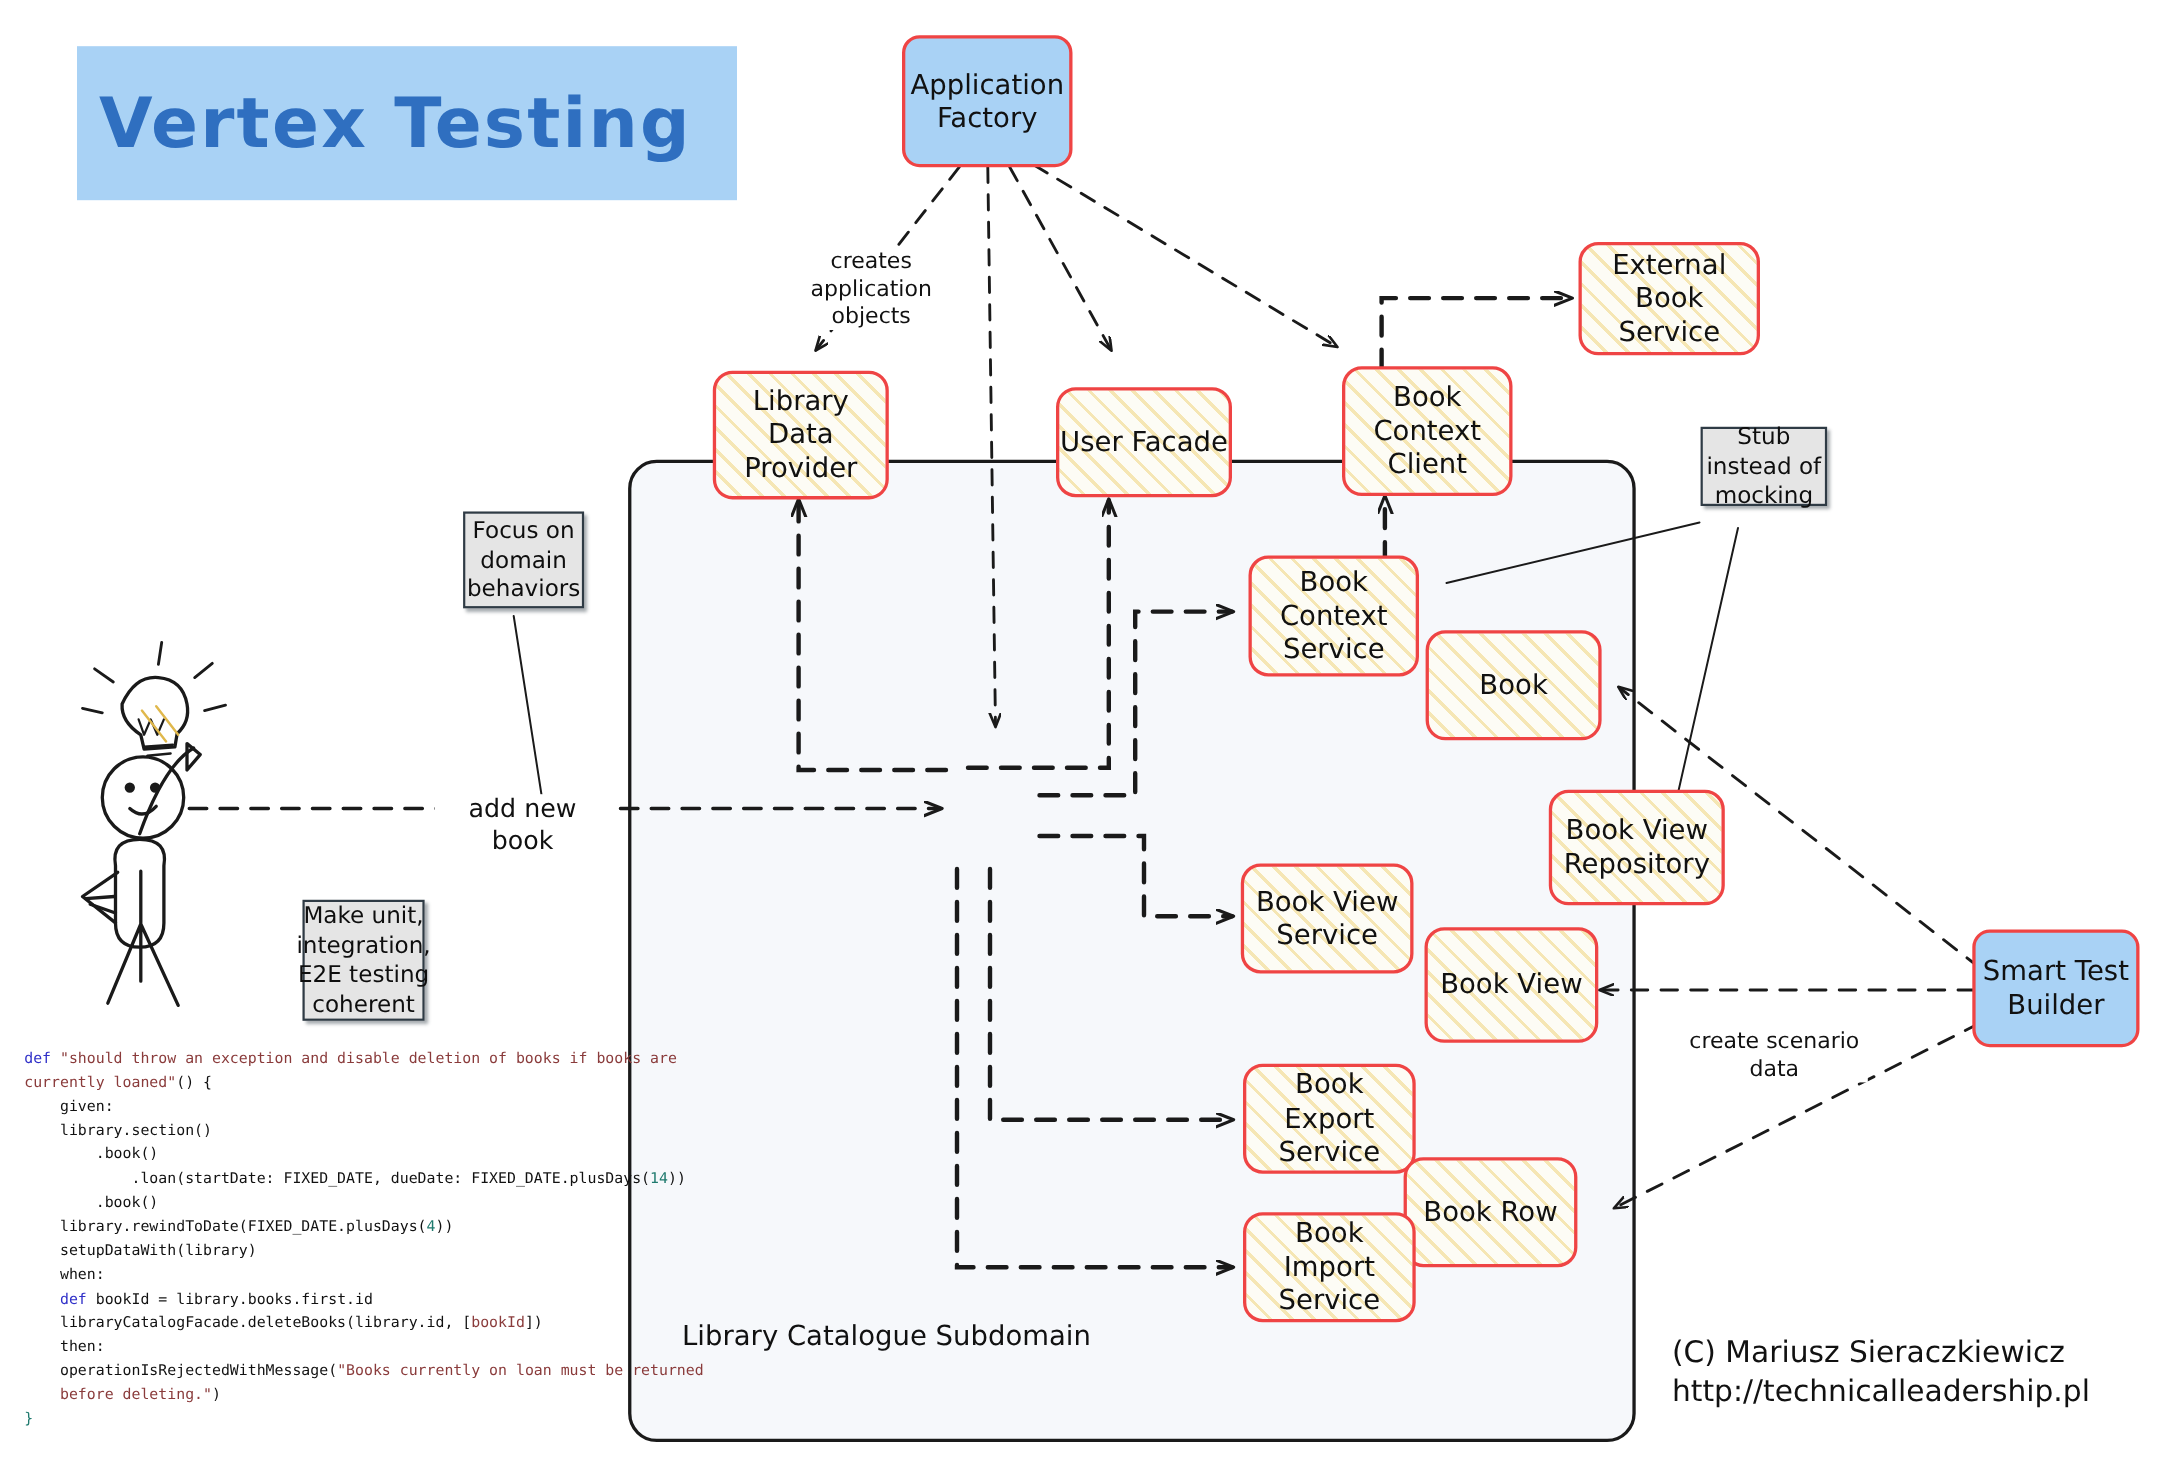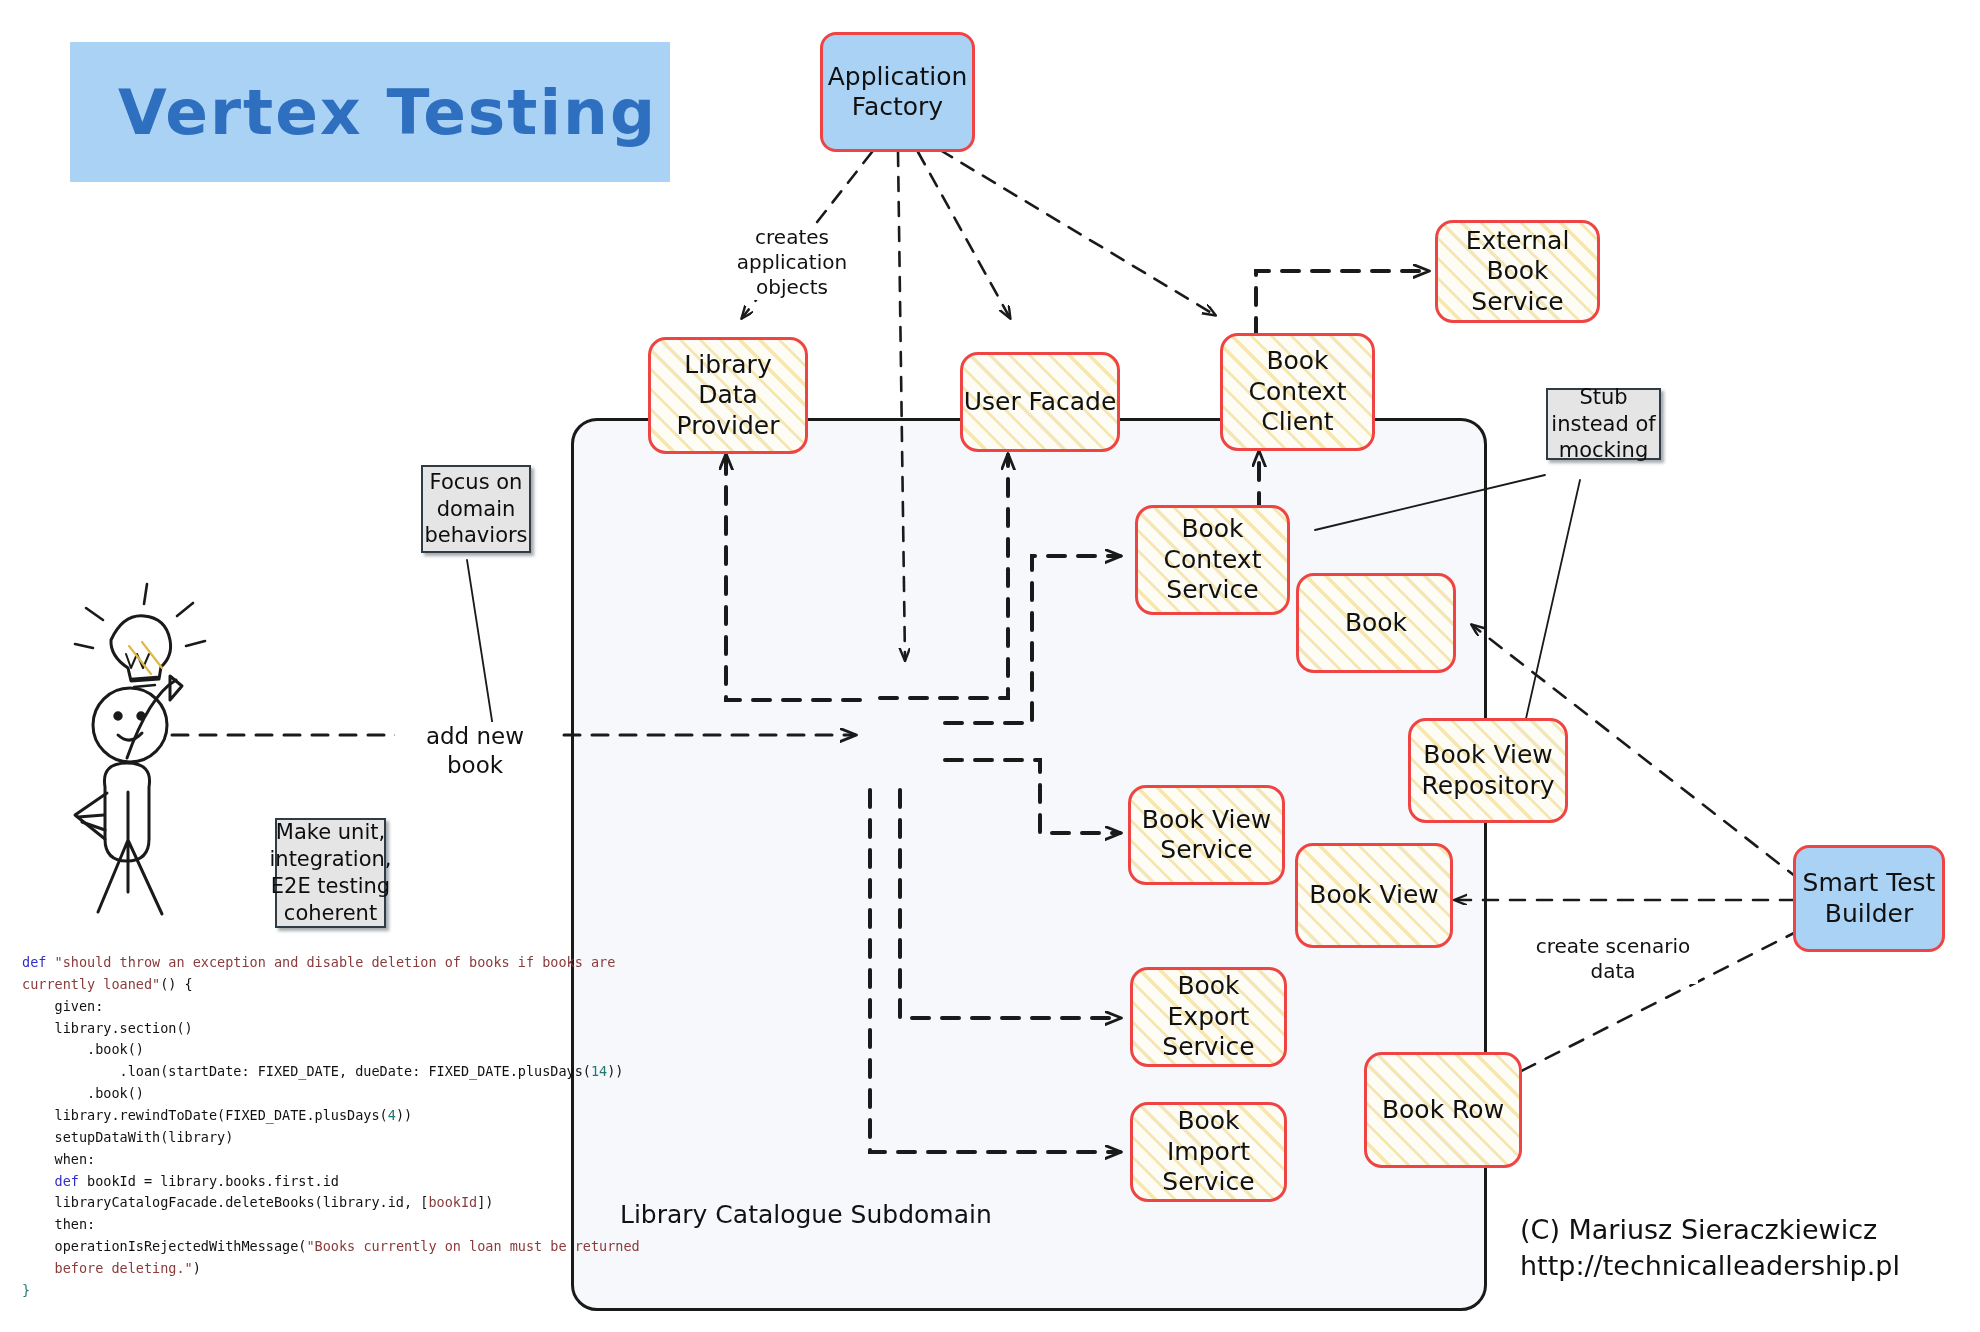--- a/index.html
+++ b/index.html
@@ -20,21 +20,21 @@
      font-size:25px;
   }
   .node.blue{background:#a9d2f5;font-size:25px;border-radius:16px;}
   .note{position:absolute;box-sizing:border-box;background:#e5e5e5;
         border:2px solid #2f3b45;display:flex;align-items:center;
         justify-content:center;text-align:center;color:#0e0e0e;
         font-size:21px;line-height:1.28;
         box-shadow:3px 3px 3px rgba(60,70,80,.45);
         font-family:"DejaVu Sans", sans-serif;}
   .title-band{position:absolute;background:#a9d2f5;display:flex;align-items:center;}
-  .title-text{font-size:63px;color:#2f6fc0;letter-spacing:2px;padding-left:48px;
+  .title-text{font-size:63px;color:#2f6fc0;letter-spacing:2px;padding-left:20px;
               font-family:"DejaVu Sans", sans-serif;font-weight:600;}
   .edge-label{position:absolute;font-size:20px;color:#111;text-align:center;
               background:#ffffff;line-height:1.25;
               font-family:"DejaVu Sans", sans-serif;}
   .edge-label.onwhite{background:transparent;}
   .subdomain-label{position:absolute;font-size:25px;color:#111;}
   .credit{position:absolute;font-size:27px;color:#111;line-height:1.35;}
   .code{position:absolute;font-family:"DejaVu Sans Mono", monospace;
         font-size:13.5px;line-height:1.62;white-space:pre;color:#111;}
   .k{color:#2f2fc8;} .s{color:#8a3b3b;} .n{color:#1f7a6e;} .p{color:#111;}
@@ -162,21 +162,21 @@
   </div>
 
   <div class="node yellow" style="left:1295px;top:843px;width:158px;height:105px;">
     <span>Book View</span>
   </div>
 
   <div class="node yellow" style="left:1130px;top:967px;width:157px;height:100px;">
     <span>Book Export Service</span>
   </div>
 
-  <div class="node yellow" style="left:1364px;top:1052px;width:158px;height:116px;">
+  <div class="node yellow" style="left:1276px;top:1052px;width:158px;height:100px;">
     <span>Book Row</span>
   </div>
 
   <div class="node yellow" style="left:1130px;top:1102px;width:157px;height:100px;">
     <span>Book Import Service</span>
   </div>
 
   <div class="node blue" style="left:1793px;top:845px;width:152px;height:107px;">
     <span>Smart Test Builder</span>
   </div>

